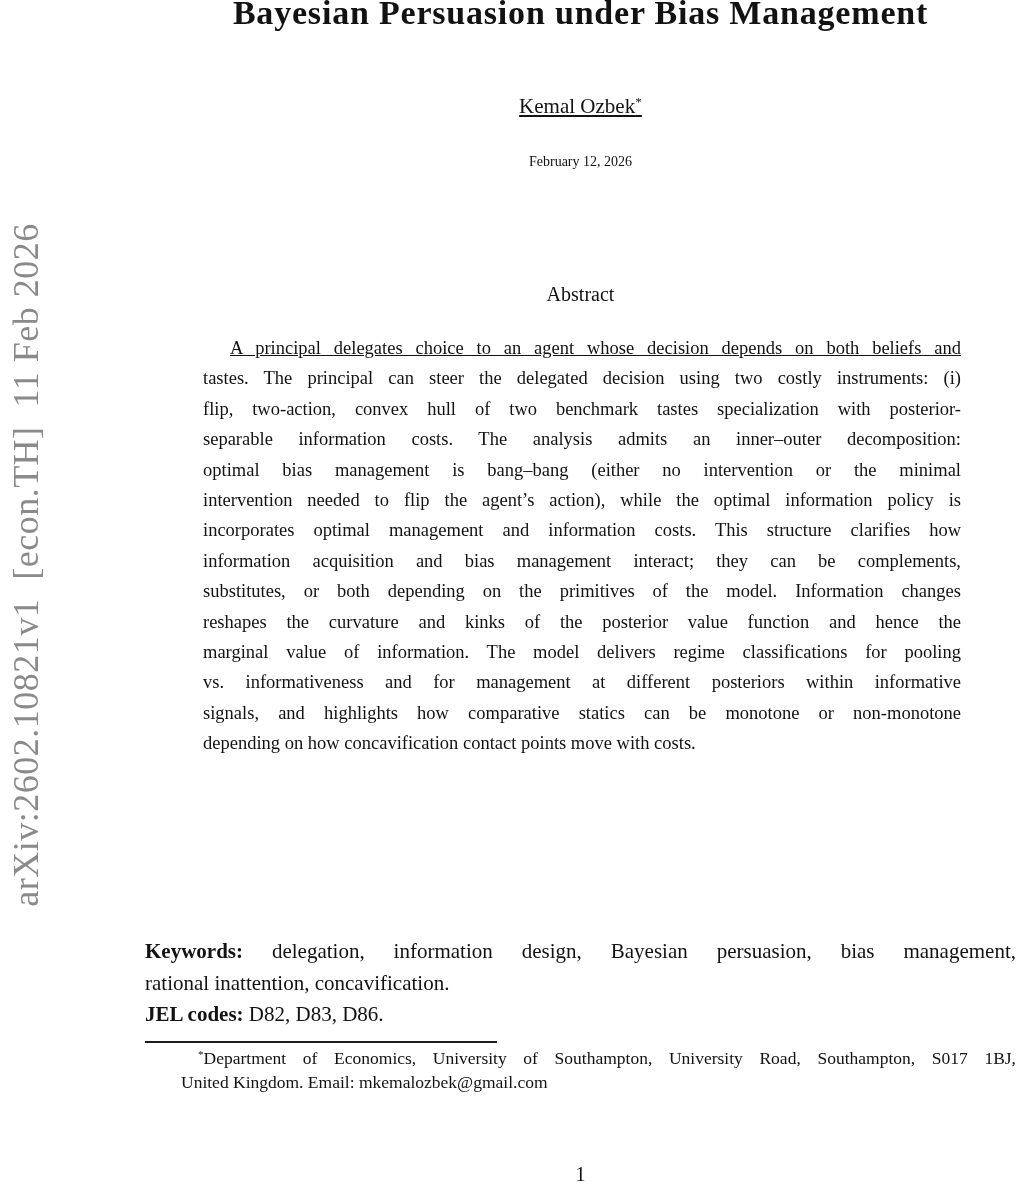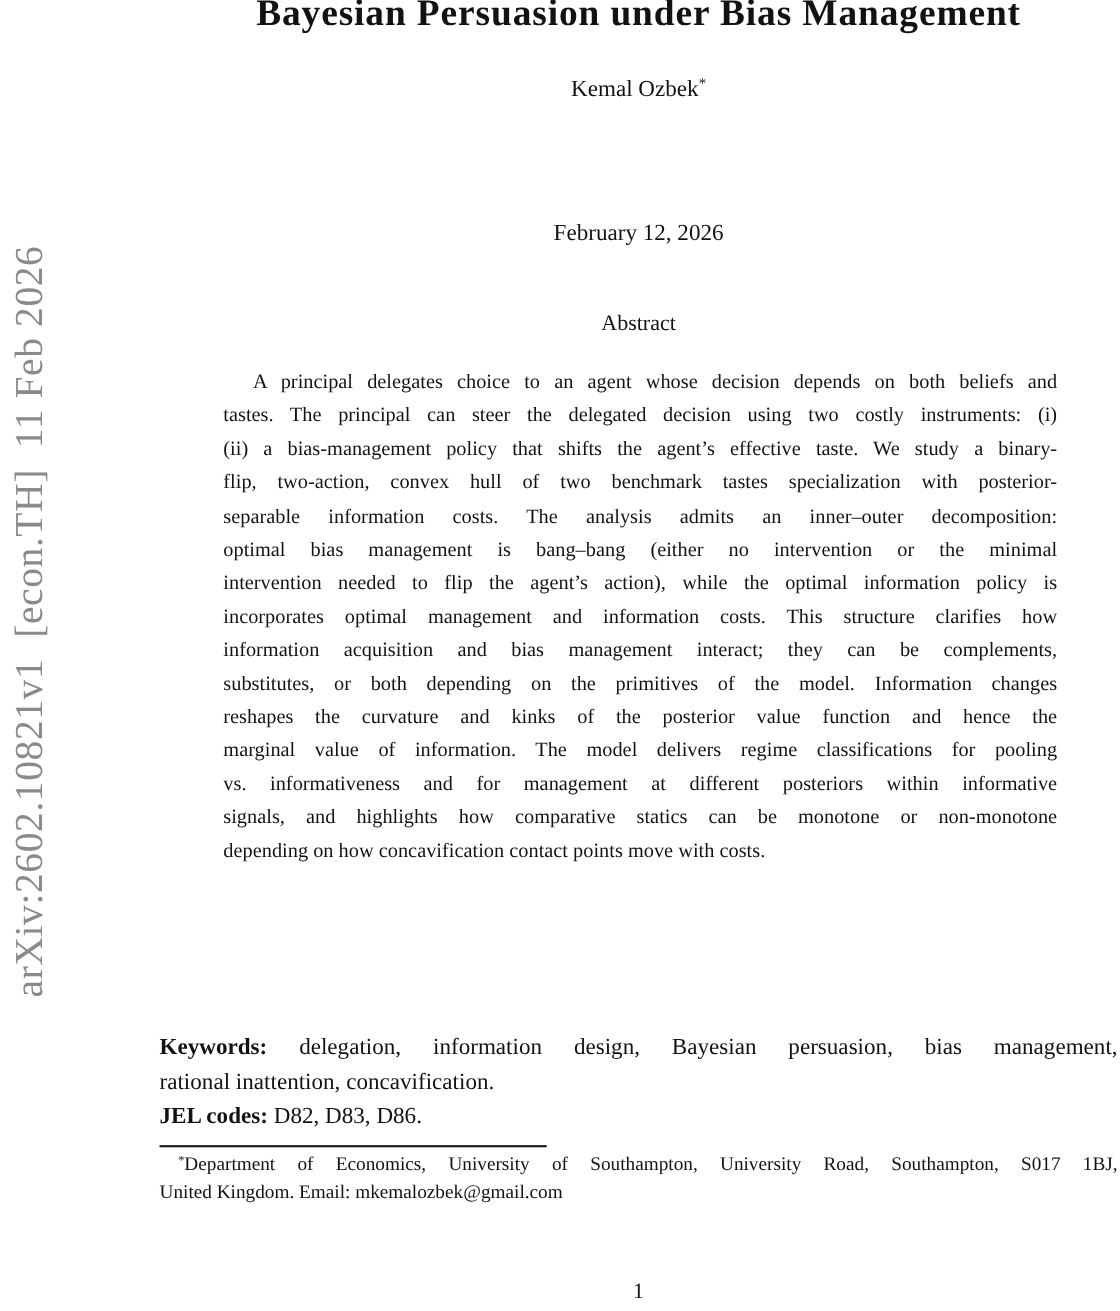--- a/index.html
+++ b/index.html
@@ -48,34 +48,34 @@
     width: 100%;
     text-align: center;
     font-size: 34px;
     font-weight: 700;
     letter-spacing: 0.8px;
     margin: 0;
     line-height: 1.18;
   }
   .author {
     position: absolute;
-    top: 68px;
+    top: 94px;
     left: 0;
     width: 100%;
     text-align: center;
     font-size: 21px;
+    text-decoration: underline;
   }
   .date {
     position: absolute;
     top: 154px;
     left: 0;
     width: 100%;
     text-align: center;
-    font-size: 21px;
-    margin-top: 45px;
+    font-size: 14px;
   }
   .abstract-heading {
     position: absolute;
     top: 283px;
     left: 0;
     width: 100%;
     text-align: center;
     font-size: 20px;
     font-weight: 400;
   }
@@ -86,20 +86,21 @@
     width: 758px;
     font-size: 18.5px;
   }
   .abstract .ln {
     line-height: 30.4px;
     text-align: justify;
     text-align-last: justify;
   }
   .abstract .ln.first {
     text-indent: 27px;
+    text-decoration: underline;
   }
   .abstract .ln.last {
     text-align-last: left;
   }
   .keywords {
     position: absolute;
     top: 936px;
     left: 0;
     width: 871px;
     font-size: 21px;
@@ -125,20 +126,21 @@
   }
   .footnote {
     position: absolute;
     top: 1048px;
     left: 0;
     width: 871px;
     font-size: 17.5px;
   }
   .footnote .fln {
     line-height: 21.5px;
+    margin-left: 36px;
   }
   .footnote .fln.j {
     text-align: justify;
     text-align-last: justify;
     text-indent: 17px;
   }
   .page-number {
     position: absolute;
     top: 1163px;
     left: 0;
@@ -165,21 +167,20 @@
 
     <div class="author"><span>Kemal Ozbek</span><span class="sup">*</span></div>
 
     <div class="date">February 12, 2026</div>
 
     <div class="abstract-heading">Abstract</div>
 
     <div class="abstract">
       <div class="ln first">A principal delegates choice to an agent whose decision depends on both beliefs and</div>
       <div class="ln">tastes. The principal can steer the delegated decision using two costly instruments: (i)</div>
-      <div class="ln">(ii) a bias-management policy that shifts the agent’s effective taste. We study a binary-</div>
       <div class="ln">flip, two-action, convex hull of two benchmark tastes specialization with posterior-</div>
       <div class="ln">separable information costs. The analysis admits an inner–outer decomposition:</div>
       <div class="ln">optimal bias management is bang–bang (either no intervention or the minimal</div>
       <div class="ln">intervention needed to flip the agent’s action), while the optimal information policy is</div>
       <div class="ln">incorporates optimal management and information costs. This structure clarifies how</div>
       <div class="ln">information acquisition and bias management interact; they can be complements,</div>
       <div class="ln">substitutes, or both depending on the primitives of the model. Information changes</div>
       <div class="ln">reshapes the curvature and kinks of the posterior value function and hence the</div>
       <div class="ln">marginal value of information. The model delivers regime classifications for pooling</div>
       <div class="ln">vs. informativeness and for management at different posteriors within informative</div>

